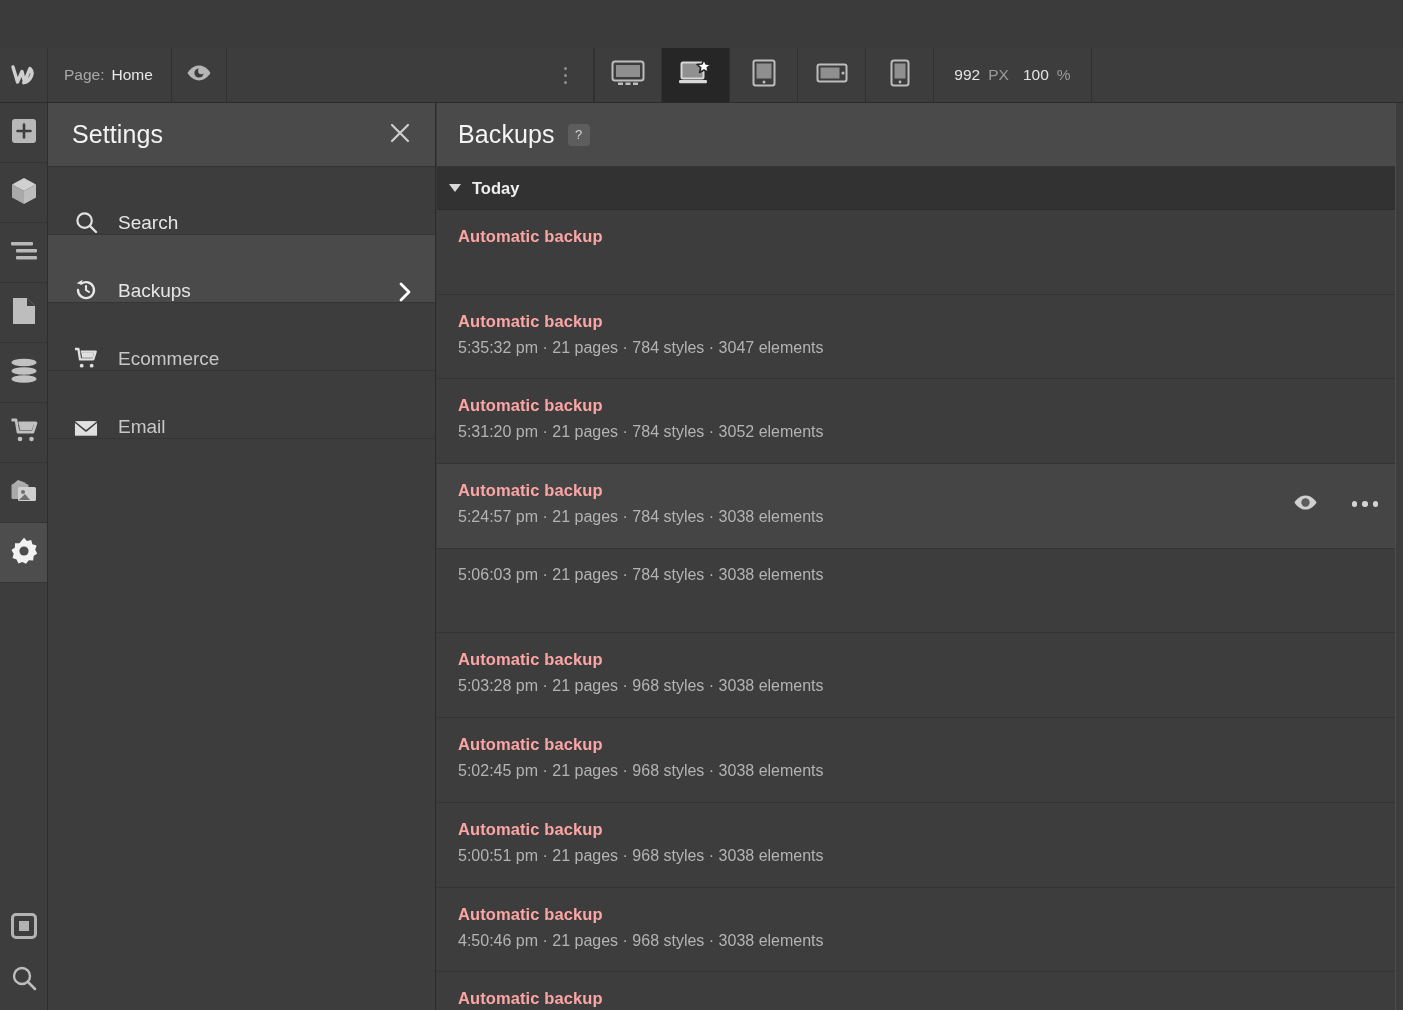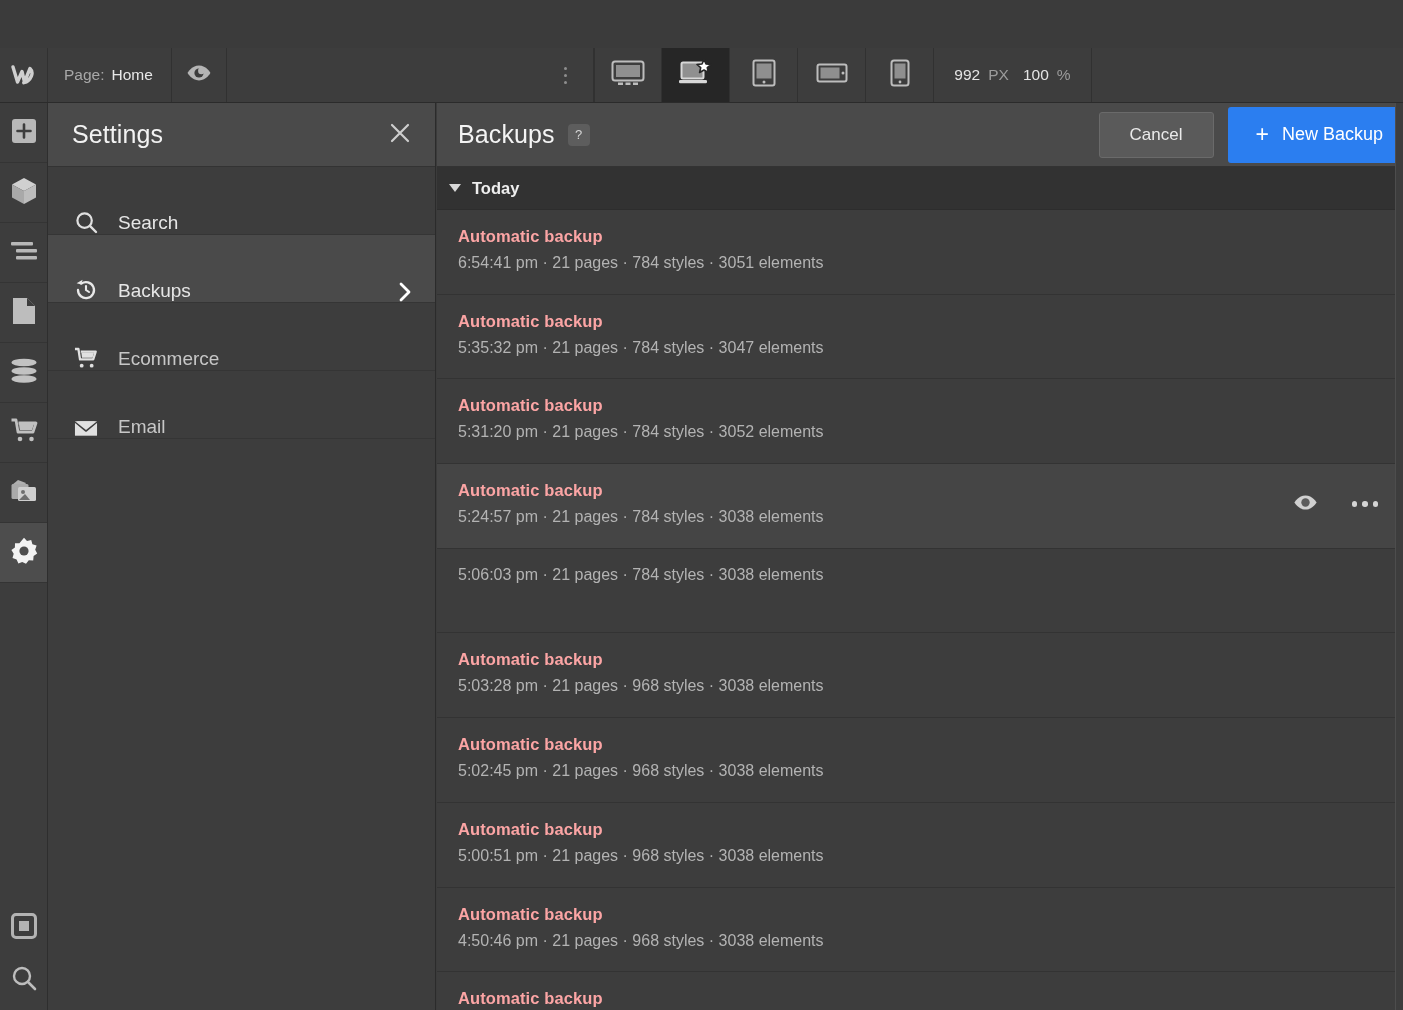--- a/index.html
+++ b/index.html
@@ -440,40 +440,32 @@
         </svg>
       </span>
       <span class="snav-label muted">Email</span>
     </div>
   </div>
 
   <div class="backups">
     <div class="bk-head">
       <span class="bk-title">Backups</span>
       <span class="help-badge">?</span>
-      <span class="bk-actions">
-        <button class="btn-cancel">Cancel</button>
-        <button class="btn-new">
-          <span class="plus">+</span>
-          <span>New Backup</span>
-        </button>
-      </span>
     </div>
 
     <div class="group-head">
       <span class="tri"></span>
       <span class="group-title">Today</span>
     </div>
 
     <div class="bk-list">
 
       <div class="bk-row">
         <div class="bk-row-text">
           <div class="bk-name">Automatic backup</div>
-          <div class="bk-meta">6:54:41 pm · 21 pages · 784 styles · 3051 elements</div>
         </div>
       </div>
 
       <div class="bk-row">
         <div class="bk-row-text">
           <div class="bk-name">Automatic backup</div>
           <div class="bk-meta">5:35:32 pm · 21 pages · 784 styles · 3047 elements</div>
         </div>
       </div>
 

